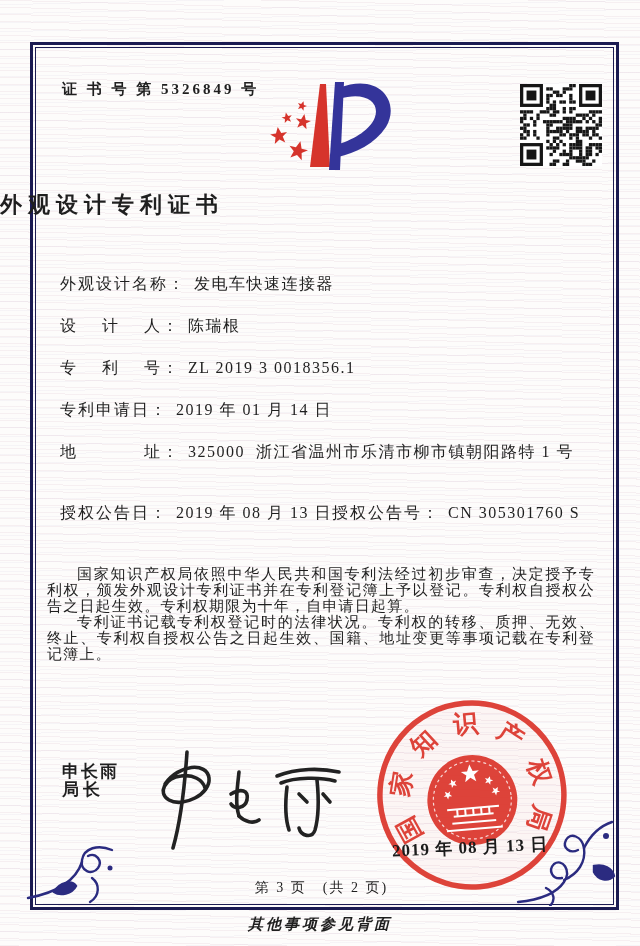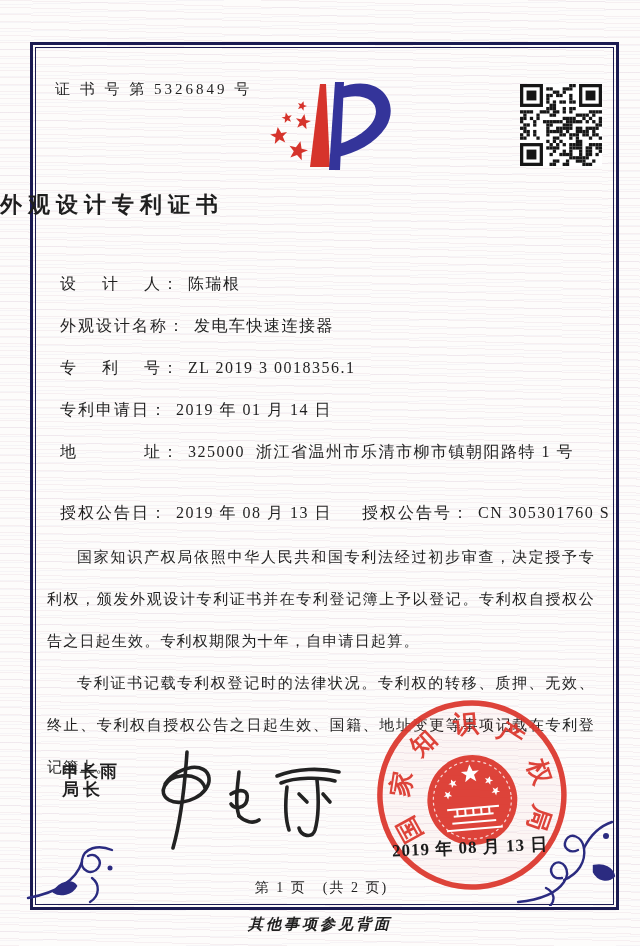--- a/index.html
+++ b/index.html
@@ -18,31 +18,31 @@
   }
   
   .frame{
     position:absolute;left:30px;top:42px;width:583px;height:862px;
     border:3px solid #1b1b52;
   }
   .frame::after{
     content:"";position:absolute;inset:2px;border:1px solid #1b1b52;
   }
   .abs{position:absolute;}
-  .cert-number{left:55px;top:80px;font-size:15px;letter-spacing:3px;font-weight:normal;}
+  .cert-number{left:62px;top:80px;font-size:15px;letter-spacing:3px;font-weight:bold;}
   .logo{left:243px;top:76px;}
   .qr{left:520px;top:84px;}
   .title{left:0;top:190px;width:540px;font-size:22px;font-weight:bold;letter-spacing:6px;}
   .fields{left:60px;top:272px;width:530px;font-size:16px;}
   .field-row{height:42px;display:flex;align-items:flex-start;line-height:23px;}
   .field-label{letter-spacing:2px;font-weight:500;white-space:pre;}
   .field-value{letter-spacing:1.5px;margin-left:8px;white-space:pre;}
   .grant-row{height:42px;display:flex;align-items:flex-end;line-height:23px;}
-  .grant-number{margin-left:30px;font-family:Liberation Serif, serif;}
-  .paragraphs{left:47px;top:536px;width:548px;font-size:15px;line-height:42px;
+  .grant-number{font-family:Liberation Serif, serif;}
+  .paragraphs{left:47px;top:566px;width:548px;font-size:15px;line-height:16px;
     text-align:justify;letter-spacing:1.2px;}
   .paragraphs p{margin:0;text-indent:2em;}
   .signer-role{left:62px;top:778px;font-size:17px;letter-spacing:4px;font-weight:bold;}
   .signer-name{left:62px;top:760px;font-size:17px;letter-spacing:2px;font-weight:bold;}
   .signature{left:135px;top:742px;}
   .seal{left:372px;top:696px;transform:rotate(-5deg);opacity:.94;}
   .seal-date{left:392px;top:836px;font-size:17px;font-weight:bold;letter-spacing:1px;
     transform:rotate(-2.5deg);color:#1b1b1b;}
   .page-num{left:30px;top:879px;width:583px;text-align:center;font-size:14px;letter-spacing:2px;}
   .back-note{left:0;top:915px;width:640px;text-align:center;font-size:15px;font-weight:bold;
@@ -302,26 +302,26 @@
         <rect x="60" y="72" width="3" height="3"></rect>
         <rect x="63" y="72" width="3" height="3"></rect>
       </g>
   </g>
 </svg>
 
 <div class="abs title">外观设计专利证书</div>
 
 <div class="abs fields">
   <div class="field-row">
+    <span class="field-label">外观设计名称：</span>
+    <span class="field-value">发电车快速连接器</span>
+  </div>
+  <div class="field-row">
     <span class="field-label">设　 计　 人：</span>
     <span class="field-value">陈瑞根</span>
-  </div>
-  <div class="field-row">
-    <span class="field-label">外观设计名称：</span>
-    <span class="field-value">发电车快速连接器</span>
   </div>
   <div class="field-row">
     <span class="field-label">专　 利　 号：</span>
     <span class="field-value">ZL 2019 3 0018356.1</span>
   </div>
   <div class="field-row">
     <span class="field-label">专利申请日：</span>
     <span class="field-value">2019 年 01 月 14 日</span>
   </div>
   <div class="field-row">
@@ -406,14 +406,14 @@
   <g fill="none" stroke="#2b2b80" stroke-width="2.4" stroke-linecap="round">
     <path d="M2,88 C22,86 40,80 48,68 C56,56 46,44 38,50 C32,56 36,66 46,64"></path>
     <path d="M48,66 C62,60 70,48 68,34 C66,22 54,18 50,26 C46,34 54,40 62,36"></path>
     <path d="M68,34 C74,22 84,12 96,8"></path>
     <path d="M78,52 C88,50 96,54 98,62 C92,68 82,66 78,58 Z" fill="#2b2b80"></path>
     <path d="M30,74 C38,78 40,86 34,92"></path>
   </g>
   <circle cx="90" cy="22" r="3" fill="#2b2b80"></circle>
 </svg>
 
-<div class="abs page-num">第 1 页　(共 2 页)</div>
+<div class="abs page-num">第 3 页　(共 2 页)</div>
 <div class="abs back-note">其他事项参见背面</div>
 
 </body></html>

